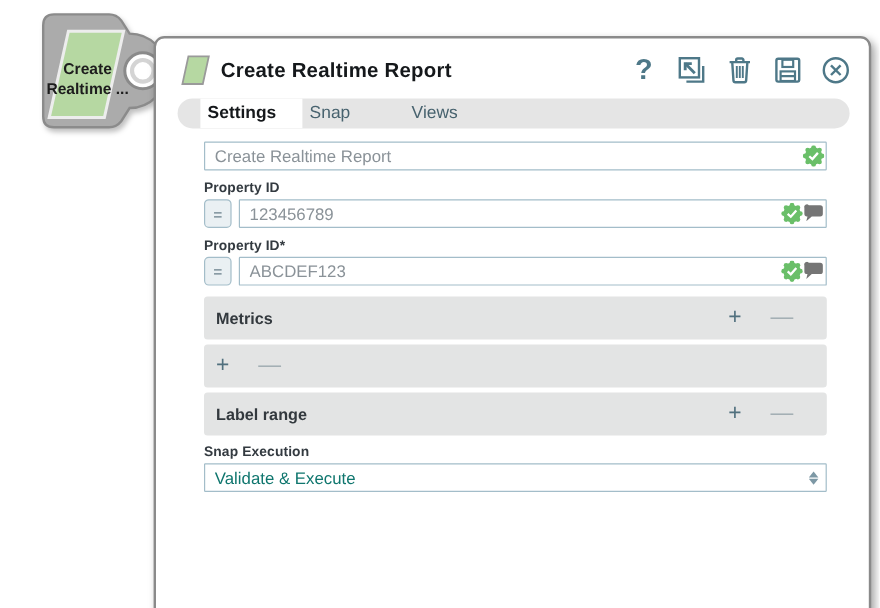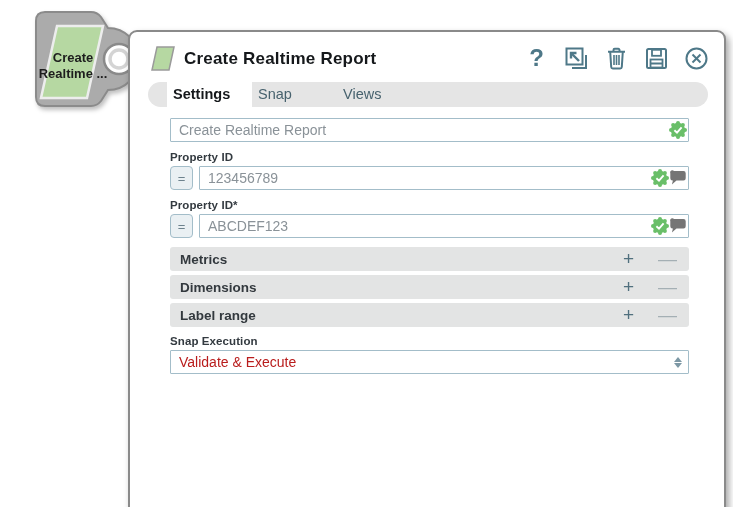--- a/index.html
+++ b/index.html
@@ -98,25 +98,25 @@
     position: absolute; right: 2px; top: 50%;
     transform: translateY(-50%);
     display: flex; align-items: center; gap: 1px;
   }
   .badge-check { width: 18px; height: 18px; display: block; }
   .badge-bubble { width: 17px; height: 16px; display: block; }
 
   
   .accordions { margin-top: 5px; margin-bottom: 8px; }
   .accordion {
-    height: 24px; margin-bottom: 4px;
+    height: 36px; margin-bottom: 4px;
     background: #e3e4e4;
     border-radius: 3px;
     display: flex; align-items: center;
-    padding: 0 12px 0 10px;
+    padding: 0 28px 0 10px;
   }
   .accordion-title {
     flex: 1 1 auto;
     font-size: 13.5px; font-weight: bold; color: #33393e;
   }
   .acc-plus {
     color: #51707e; font-size: 19px; font-weight: normal;
     line-height: 22px; cursor: pointer; margin-right: 24px;
   }
   .acc-minus {
@@ -129,21 +129,21 @@
     height: 24px;
     border: 1px solid #a3bdc9;
     border-radius: 1px;
     display: flex; align-items: center;
     padding: 0 6px 0 8px;
     cursor: pointer;
     position: relative;
   }
   .select-value {
     flex: 1 1 auto;
-    font-size: 14px; color: #b91c1c;
+    font-size: 14px; color: #0f766e;
     white-space: nowrap; overflow: hidden;
   }
   .spinner { display: flex; flex-direction: column; gap: 1px; align-items: center; }
   .spinner .tri { width: 0; height: 0; border-left: 4px solid transparent; border-right: 4px solid transparent; }
   .spinner .up   { border-bottom: 5px solid #7d98a5; }
   .spinner .down { border-top: 5px solid #7d98a5; }
 </style>
 </head>
 <body>
 
@@ -292,21 +292,20 @@
       </div>
     </div>
 
     <div class="accordions">
       <div class="accordion">
         <div class="accordion-title">Metrics</div>
         <span class="acc-plus">+</span>
         <span class="acc-minus">—</span>
       </div>
       <div class="accordion">
-        <div class="accordion-title">Dimensions</div>
         <span class="acc-plus">+</span>
         <span class="acc-minus">—</span>
       </div>
       <div class="accordion">
         <div class="accordion-title">Label range</div>
         <span class="acc-plus">+</span>
         <span class="acc-minus">—</span>
       </div>
     </div>
 

